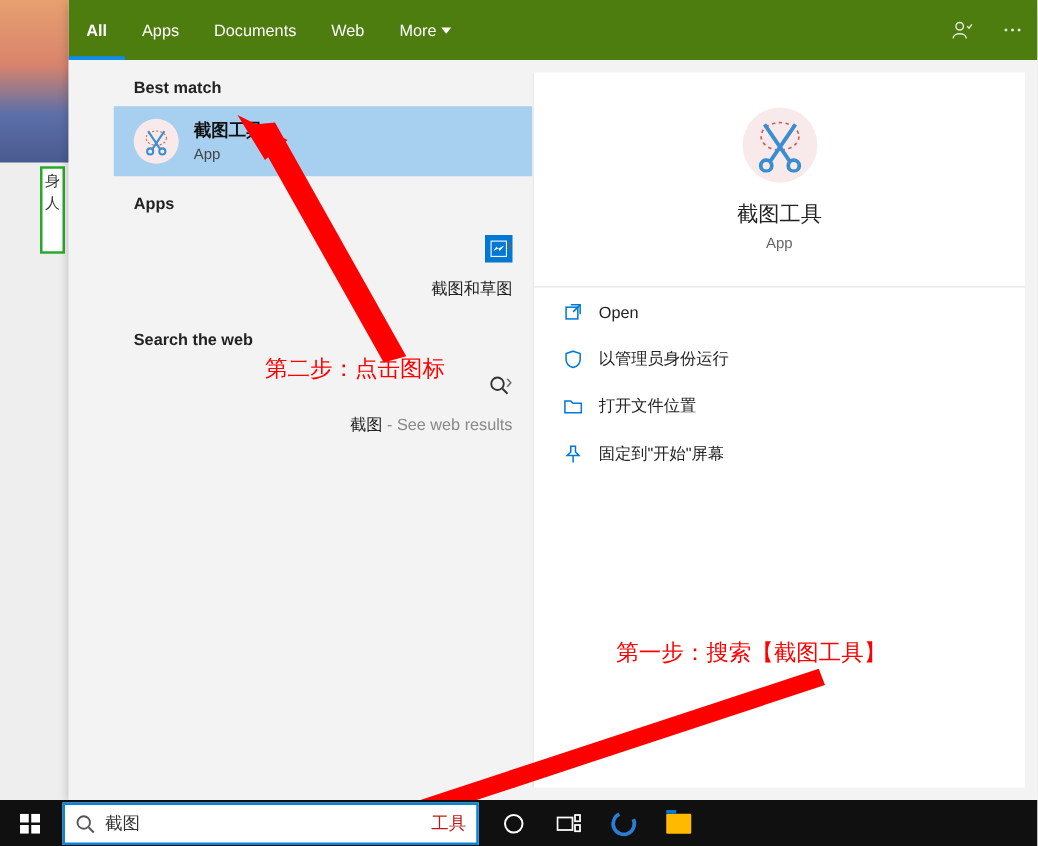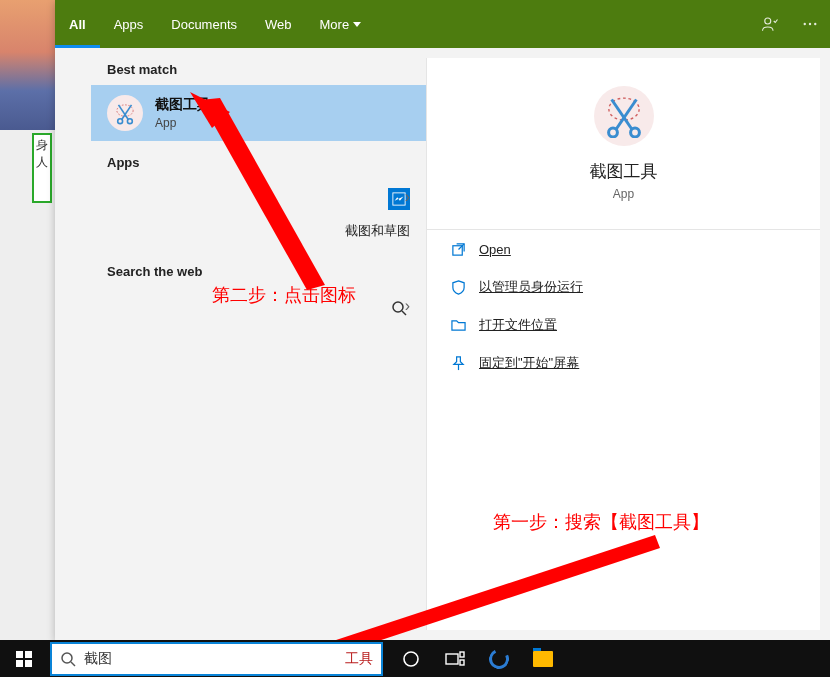--- a/index.html
+++ b/index.html
@@ -43,21 +43,21 @@
 .row .rsub { font-size: 13px; color: #888; }
 .row .chevron-r { position: absolute; right: 16px; color: #666; font-size: 16px; }
 .app-tile { width: 22px; height: 22px; background: #0078d4; color: #fff; display:flex; align-items:center; justify-content:center; font-size:12px; }
 
 
 .preview { display: flex; flex-direction: column; align-items: center; padding-top: 28px; }
 .pv-icon { width: 60px; height: 60px; border-radius: 50%; background: #f8eaea; display:flex; align-items:center; justify-content:center; margin-bottom: 14px; }
 .pv-title { font-size: 17px; color: #222; margin-bottom: 4px; }
 .pv-sub { font-size: 12px; color: #666; margin-bottom: 22px; }
 .pv-actions { width: 100%; padding: 0 22px; border-top: 1px solid #e5e5e5; margin-top: 6px; }
-.pv-action { display: flex; align-items: center; gap: 12px; padding: 10px 0; font-size: 13px; color: #222; cursor: pointer; text-decoration: underline; }
+.pv-action { display: flex; align-items: center; gap: 12px; padding: 10px 0; font-size: 13px; color: #222; cursor: pointer; }
 .pv-action .aicon { width: 18px; height: 18px; display:flex; align-items:center; justify-content:center; color:#0078d4; }
 
 
 .anno1 { position: absolute; left: 212px; top: 283px; color: #ff0000; font-size: 18px; font-weight: 500; }
 .anno2 { position: absolute; left: 493px; top: 510px; color: #ff0000; font-size: 18px; font-weight: 500; }
 .arrow1 { position: absolute; left: 180px; top: 90px; width: 200px; height: 210px; pointer-events: none; }
 .arrow2 { position: absolute; left: 190px; top: 530px; width: 480px; height: 155px; pointer-events: none; }
 
 
 .taskbar { position: absolute; left: 0; bottom: 0; width: 830px; height: 37px; background: #101010; display: flex; align-items: center; }
@@ -154,20 +154,23 @@
 
       <div class="section-h">Search the web</div>
 
       <div class="row">
         <div class="ricon">
           <svg width="16" height="16" viewBox="0 0 16 16" fill="none" stroke="#333" stroke-width="1.5">
               <circle cx="7" cy="7" r="5"></circle>
               <path d="M11 11 L15 15"></path>
             </svg>
         </div>
+        <span>
+          <span class="rlabel">截图</span><span class="rsub"> - See web results</span>
+        </span>
         <span class="chevron-r">›</span>
       </div>
 
     </div>
 
     <div class="preview">
       <div class="pv-icon">
         <svg width="44" height="44" viewBox="0 0 32 32">
             <ellipse cx="16" cy="11" rx="11" ry="8" fill="none" stroke="#d06060" stroke-width="1" stroke-dasharray="2 2"></ellipse>
             <path d="M7 4 L22 26" stroke="#3a8dd0" stroke-width="2.2"></path>

